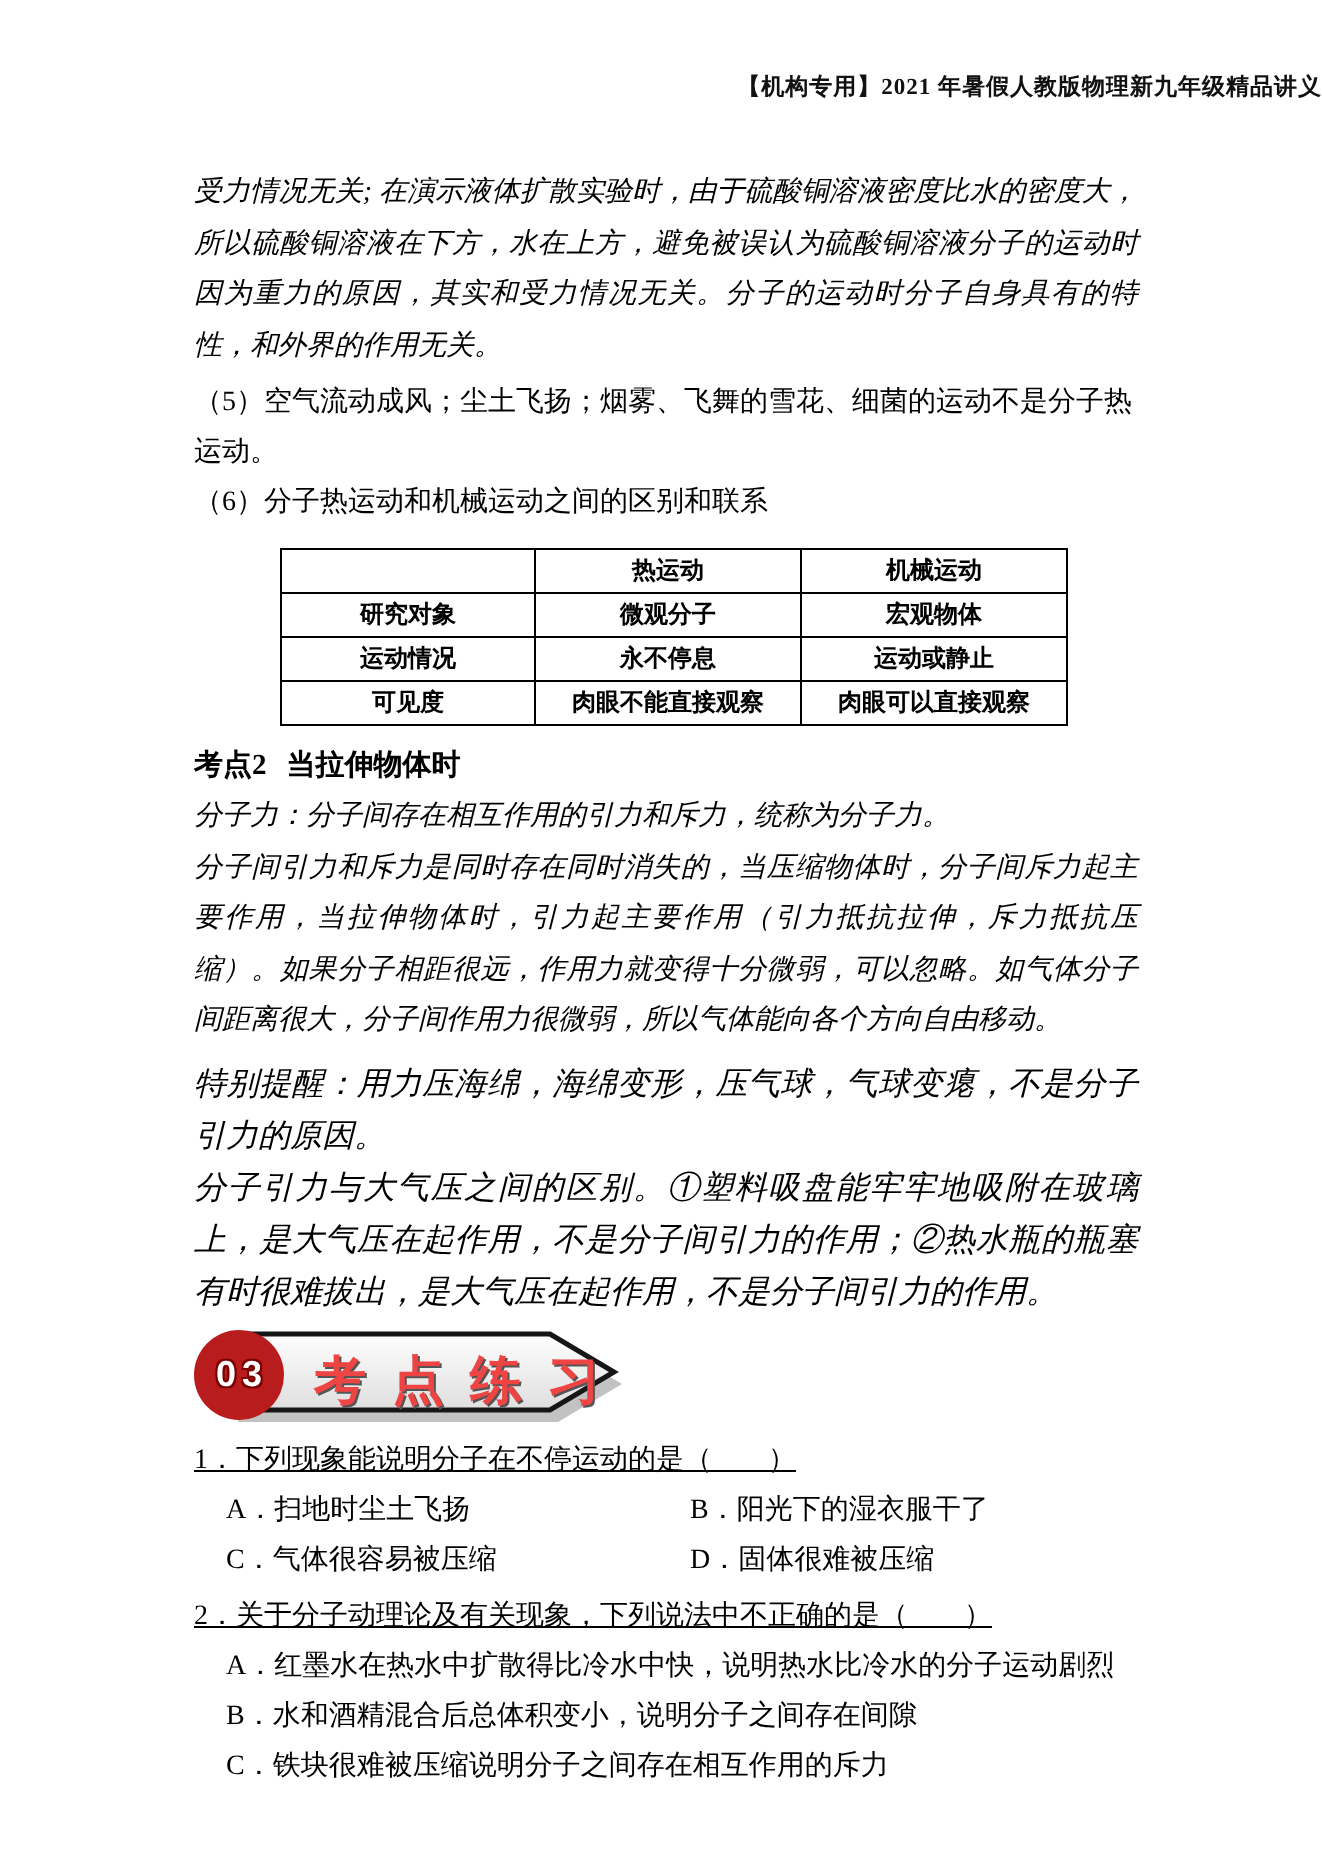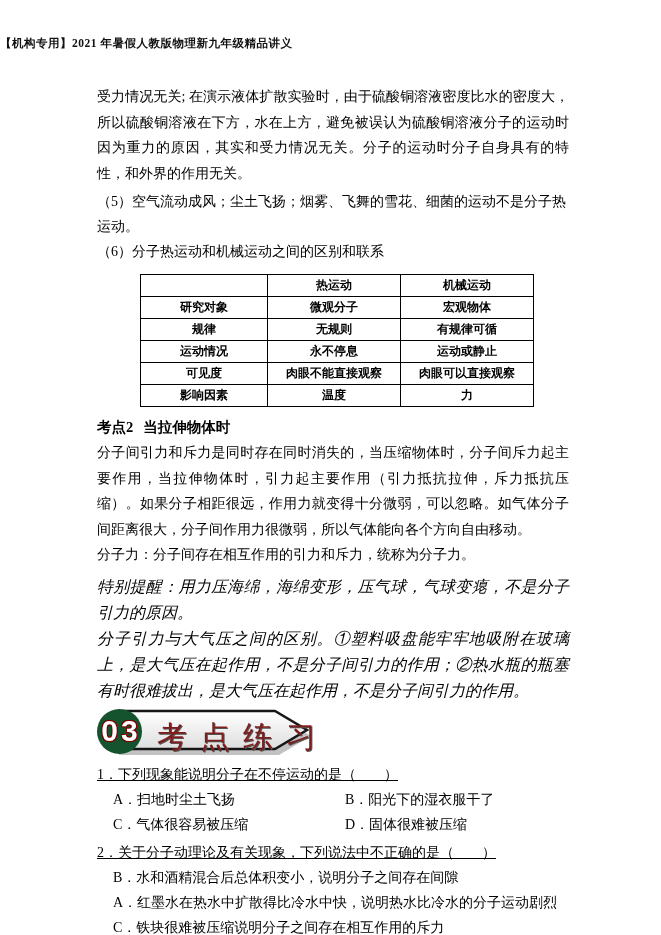--- a/index.html
+++ b/index.html
@@ -6,30 +6,31 @@
   .page{
     position:relative;
     width:661px;height:935px;
     background:#ffffff;
     font-family:"Liberation Serif","DejaVu Serif",serif;
     color:#000;
     overflow:hidden;
   }
   .doc-header{
     position:absolute;top:36px;left:0;width:661px;
-    text-align:left;
+    text-align:right;
     font-size:11.5px;font-weight:bold;color:#111;
     letter-spacing:0.5px;
   }
   .content{
     position:absolute;left:97px;top:84px;width:472px;
   }
   .para{
     font-size:14px;line-height:25.5px;text-align:justify;
     margin:0;
+    font-style:italic;
   }
   .list-line{
     font-size:14px;line-height:25px;margin:0;
   }
   .item5{margin-top:3px;}
   .cmp-table{
     border-collapse:collapse;
     margin:10px 16px 0 43px;
     table-layout:fixed;
   }
@@ -56,32 +57,32 @@
   }
   .note1{margin-top:6px;}
   
   .banner{
     position:relative;height:48px;margin-top:4px;
   }
   .banner-ribbon{position:absolute;left:14px;top:0;}
   .banner-circle{
     position:absolute;left:0;top:1px;
     width:45px;height:45px;border-radius:50%;
-    background:#14532d;
+    background:#b91c1c;
     display:flex;align-items:center;justify-content:center;
     z-index:2;
-    color:#fff;font-size:30px;font-weight:bold;
+    color:#fff;font-size:18px;font-weight:bold;
     letter-spacing:3px;
     font-family:"Liberation Sans","DejaVu Sans",sans-serif;
     text-shadow:1px 1px 0 #7a0000,-1px 1px 0 #7a0000,1px -1px 0 #7a0000,-1px -1px 0 #7a0000;
     padding-left:3px;box-sizing:border-box;
   }
   .banner-title{
     position:absolute;left:60px;top:9px;z-index:3;
-    font-size:30px;font-weight:normal;color:#7f1d1d;
+    font-size:26px;font-weight:bold;color:#ef4444;
     letter-spacing:13px;white-space:nowrap;
     text-shadow:1px 1px 0 #555;
   }
   
   .exercises{margin-top:6px;}
   .q-stem{font-size:14px;line-height:25px;margin:0;text-decoration:underline;}
   .q2-stem{margin-top:3px;}
   .q-options-grid{
     display:grid;grid-template-columns:232px 1fr;
     padding-left:16px;
@@ -111,46 +112,36 @@
           <td class="c1"></td>
           <td class="c2">热运动</td>
           <td class="c3">机械运动</td>
         </tr>
         <tr>
           <td class="c1">研究对象</td>
           <td class="c2">微观分子</td>
           <td class="c3">宏观物体</td>
         </tr>
         <tr>
-          <td class="c1">规律</td>
-          <td class="c2">无规则</td>
-          <td class="c3">有规律可循</td>
-        </tr>
-        <tr>
           <td class="c1">运动情况</td>
           <td class="c2">永不停息</td>
           <td class="c3">运动或静止</td>
         </tr>
         <tr>
           <td class="c1">可见度</td>
           <td class="c2">肉眼不能直接观察</td>
           <td class="c3">肉眼可以直接观察</td>
         </tr>
-        <tr>
-          <td class="c1">影响因素</td>
-          <td class="c2">温度</td>
-          <td class="c3">力</td>
-        </tr>
       </tbody>
     </table>
 
     <div class="section-heading"><span>考点2</span><span class="sp"></span><span>当拉伸物体时</span></div>
 
+    <p class="para">分子力：分子间存在相互作用的引力和斥力，统称为分子力。</p>
     <p class="para">分子间引力和斥力是同时存在同时消失的，当压缩物体时，分子间斥力起主要作用，当拉伸物体时，引力起主要作用（引力抵抗拉伸，斥力抵抗压缩）。如果分子相距很远，作用力就变得十分微弱，可以忽略。如气体分子间距离很大，分子间作用力很微弱，所以气体能向各个方向自由移动。</p>
-    <p class="para">分子力：分子间存在相互作用的引力和斥力，统称为分子力。</p>
 
     <p class="note note1">特别提醒：用力压海绵，海绵变形，压气球，气球变瘪，不是分子引力的原因。</p>
     <p class="note">分子引力与大气压之间的区别。①塑料吸盘能牢牢地吸附在玻璃上，是大气压在起作用，不是分子间引力的作用；②热水瓶的瓶塞有时很难拔出，是大气压在起作用，不是分子间引力的作用。</p>
 
     <div class="banner">
       <svg class="banner-ribbon" width="210" height="50" viewBox="0 0 210 50">
         <defs>
           <linearGradient id="ribbonGrad" x1="0" y1="0" x2="0" y2="1">
             <stop offset="0" stop-color="#ffffff"></stop>
             <stop offset="1" stop-color="#dedede"></stop>
@@ -167,21 +158,21 @@
 
       <p class="q-stem">1．下列现象能说明分子在不停运动的是（　　）</p>
       <div class="q-options-grid">
         <div>A．扫地时尘土飞扬</div>
         <div>B．阳光下的湿衣服干了</div>
         <div>C．气体很容易被压缩</div>
         <div>D．固体很难被压缩</div>
       </div>
 
       <p class="q-stem q2-stem">2．关于分子动理论及有关现象，下列说法中不正确的是（　　）</p>
+      <p class="q-option-line">A．红墨水在热水中扩散得比冷水中快，说明热水比冷水的分子运动剧烈</p>
       <p class="q-option-line">B．水和酒精混合后总体积变小，说明分子之间存在间隙</p>
-      <p class="q-option-line">A．红墨水在热水中扩散得比冷水中快，说明热水比冷水的分子运动剧烈</p>
       <p class="q-option-line">C．铁块很难被压缩说明分子之间存在相互作用的斥力</p>
 
     </div>
 
   </div>
 
 </div>
 
 </body></html>

